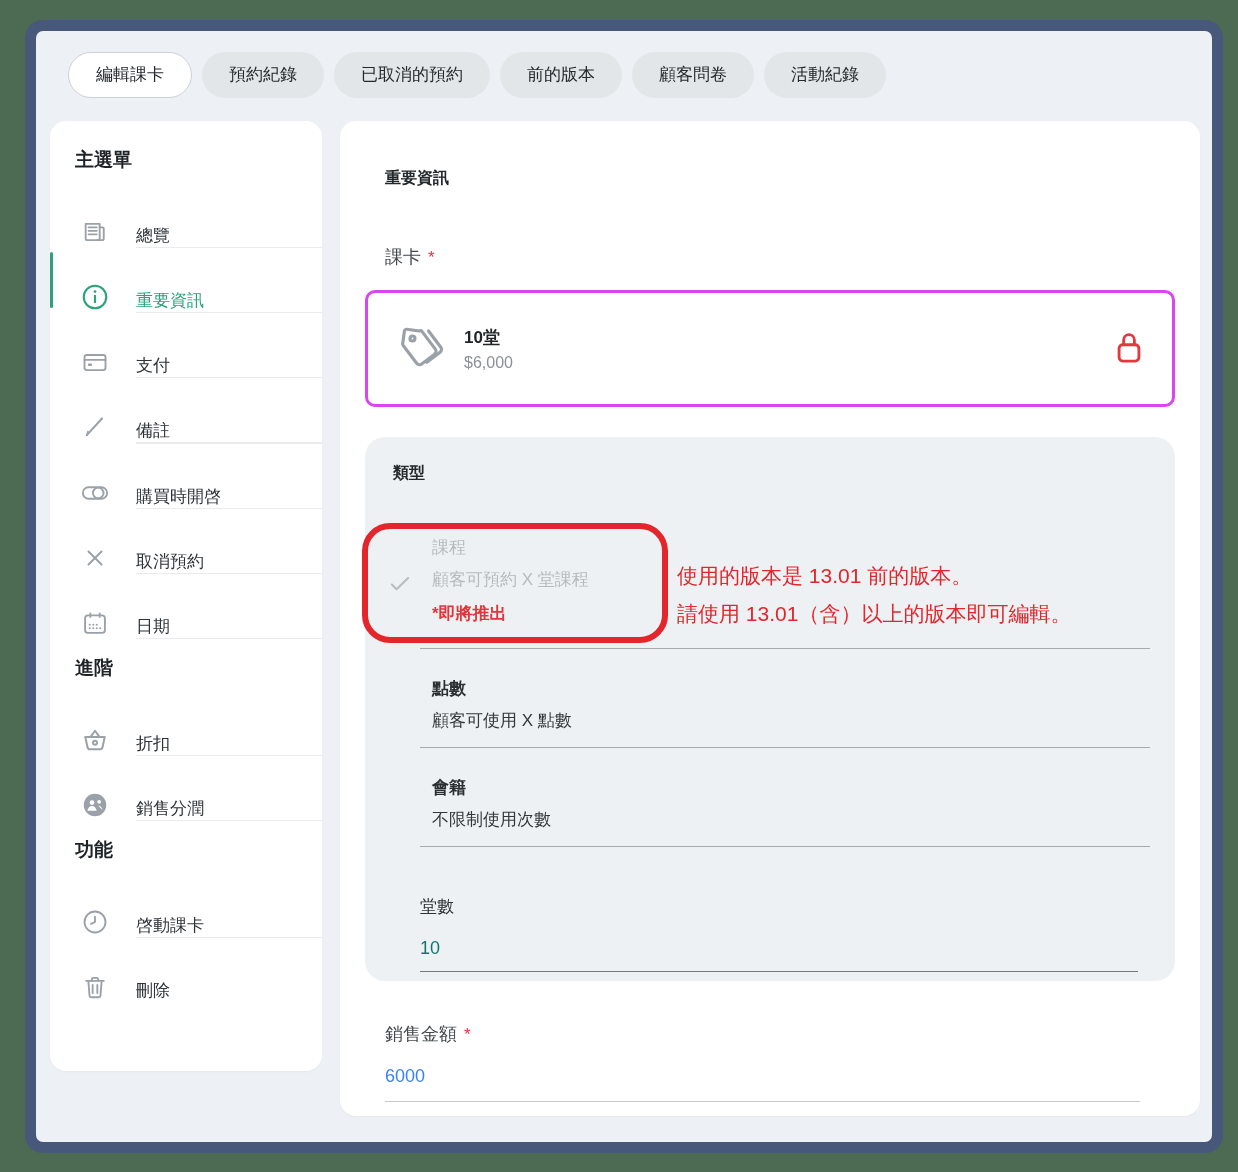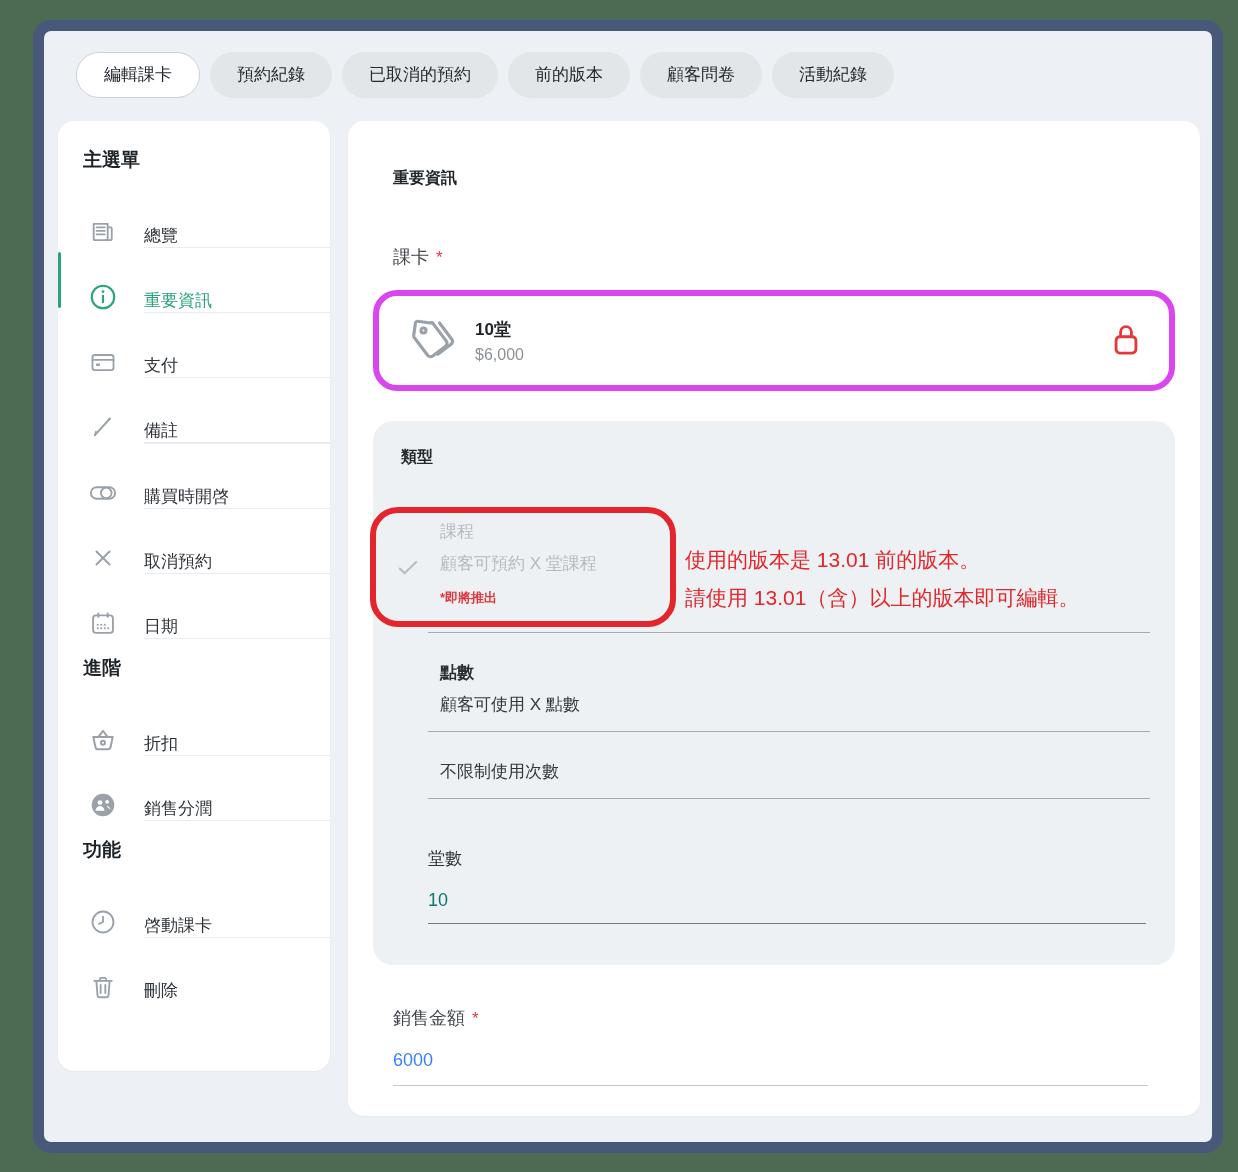--- a/index.html
+++ b/index.html
@@ -7,21 +7,20 @@
   body {
     background:#4d6a53;
     font-family:"Liberation Sans","DejaVu Sans",sans-serif;
     color:#2e3338;
   }
   .window {
     position:absolute; left:25px; top:20px; right:15px; bottom:19px;
     background:#edf0f4;
     border:11px solid #47587a;
     border-radius:18px;
-    margin-left:8px;
   }
   .window-inner { position:relative; width:100%; height:100%; overflow:hidden; }
 
   
   .tabbar { display:flex; gap:10px; margin:21px 0 0 32px; }
   .tab {
     height:46px; line-height:46px; padding:0 27px;
     border-radius:23px; font-size:17px; color:#24292e;
     background:#e2e6e9; cursor:pointer; white-space:nowrap;
   }
@@ -54,42 +53,42 @@
   .main-panel {
     flex:1; height:995px; background:#ffffff; border-radius:16px;
     position:relative; padding:0 25px; overflow:hidden;
     box-shadow:0 1px 2px rgba(40,50,60,.04);
   }
   .section-title { margin:47px 0 0 20px; font-size:16px; font-weight:bold; color:#23282c; }
   .field-label { margin:56px 0 0 20px; font-size:18px; color:#43484d; }
   .req { color:#e5383d; margin-left:7px; font-size:17px; }
 
   .course-card {
-    margin-top:21px; height:101px; background:#fff;
-    border:6px solid #d946ef; border-radius:24px;
+    margin-top:21px; height:117px; background:#fff;
+    border:3px solid #d946ef; border-radius:10px;
     display:flex; align-items:center; padding:0 26px; cursor:pointer;
   }
   .course-tag { width:54px; height:54px; flex:none; }
   .course-text { margin-left:16px; }
   .course-title { font-size:17px; font-weight:bold; color:#202528; }
   .course-price { font-size:16px; color:#8b9197; margin-top:5px; }
   .course-lock { margin-left:auto; width:34px; height:40px; flex:none; }
 
   
   .type-panel {
     position:relative; margin-top:30px; background:#eef1f3; border-radius:20px;
     padding:26px 25px 25px 28px; height:544px;
   }
   .type-title { font-size:16px; font-weight:bold; color:#23282c; }
   .opt { position:relative; padding-left:39px; }
   .opt-first { margin-top:51px; }
   .opt .check { position:absolute; left:-6px; top:36px; width:26px; height:26px; }
   .opt-title { font-size:17px; font-weight:bold; color:#2a2f33; line-height:26px; }
   .opt-desc  { font-size:17px; color:#33383c; line-height:26px; margin-top:6px; }
-  .opt-note  { font-size:13px; font-weight:bold; color:#e0353a; line-height:26px; margin-top:8px; }
+  .opt-note  { font-size:17px; font-weight:bold; color:#e0353a; line-height:26px; margin-top:8px; }
   .opt.disabled .opt-title, .opt.disabled .opt-desc { color:#b5babf; font-weight:normal; }
   .opt.disabled .opt-title { font-weight:normal; }
   .type-divider { border-top:1px solid #a6aaae; margin:21px 0 0 27px; }
   .type-divider.thin { margin-top:13px; }
   .opt-mid { margin-top:27px; }
 
   .sessions-field { margin:48px 0 0 27px; }
   .sessions-label { font-size:17px; color:#2d3236; }
   .underline-input {
     display:block; margin-top:16px; width:718px; border:none; outline:none;
@@ -330,20 +329,21 @@
         </div>
         <div class="type-divider"></div>
 
         <div class="opt opt-mid">
           <div class="opt-title">點數</div>
           <div class="opt-desc">顧客可使用 X 點數</div>
         </div>
         <div class="type-divider thin"></div>
 
         <div class="opt opt-mid">
+          <div class="opt-title">會籍</div>
           <div class="opt-desc">不限制使用次數</div>
         </div>
         <div class="type-divider thin"></div>
 
         <div class="sessions-field">
           <div class="sessions-label">堂數</div>
           <input class="underline-input" value="10" style="">
         </div>
 
         <div class="anno-box"></div>

